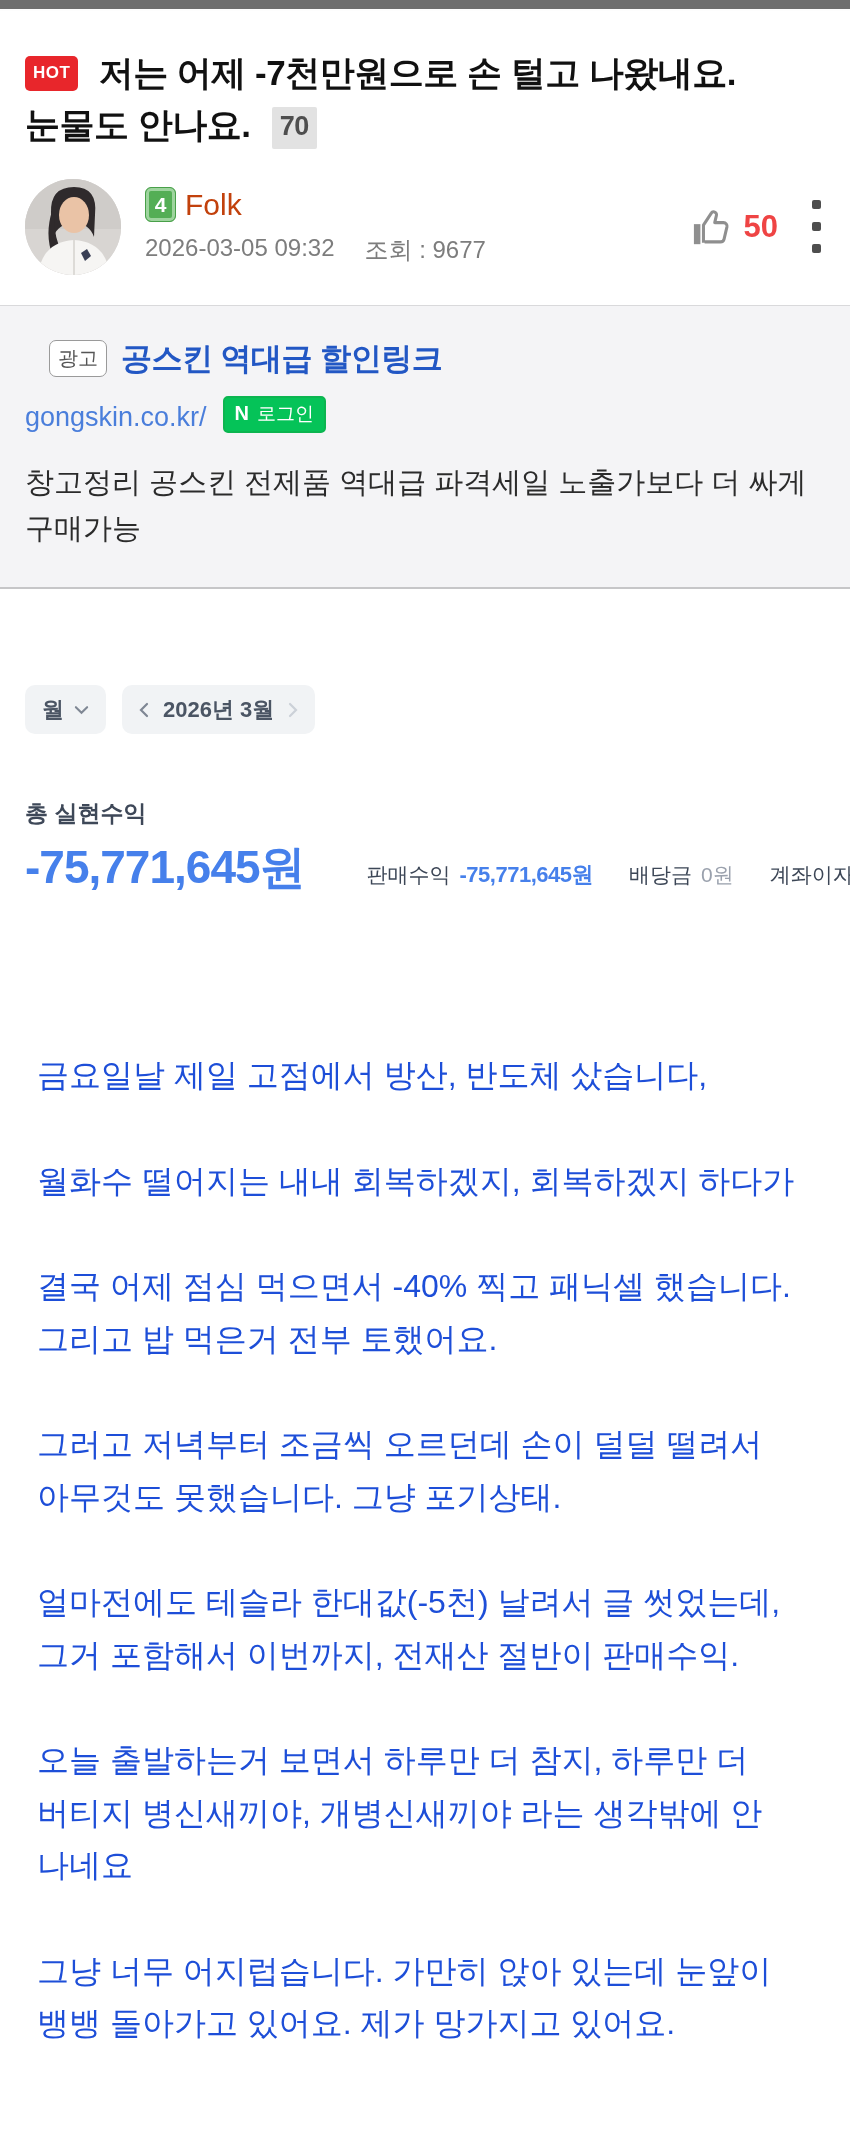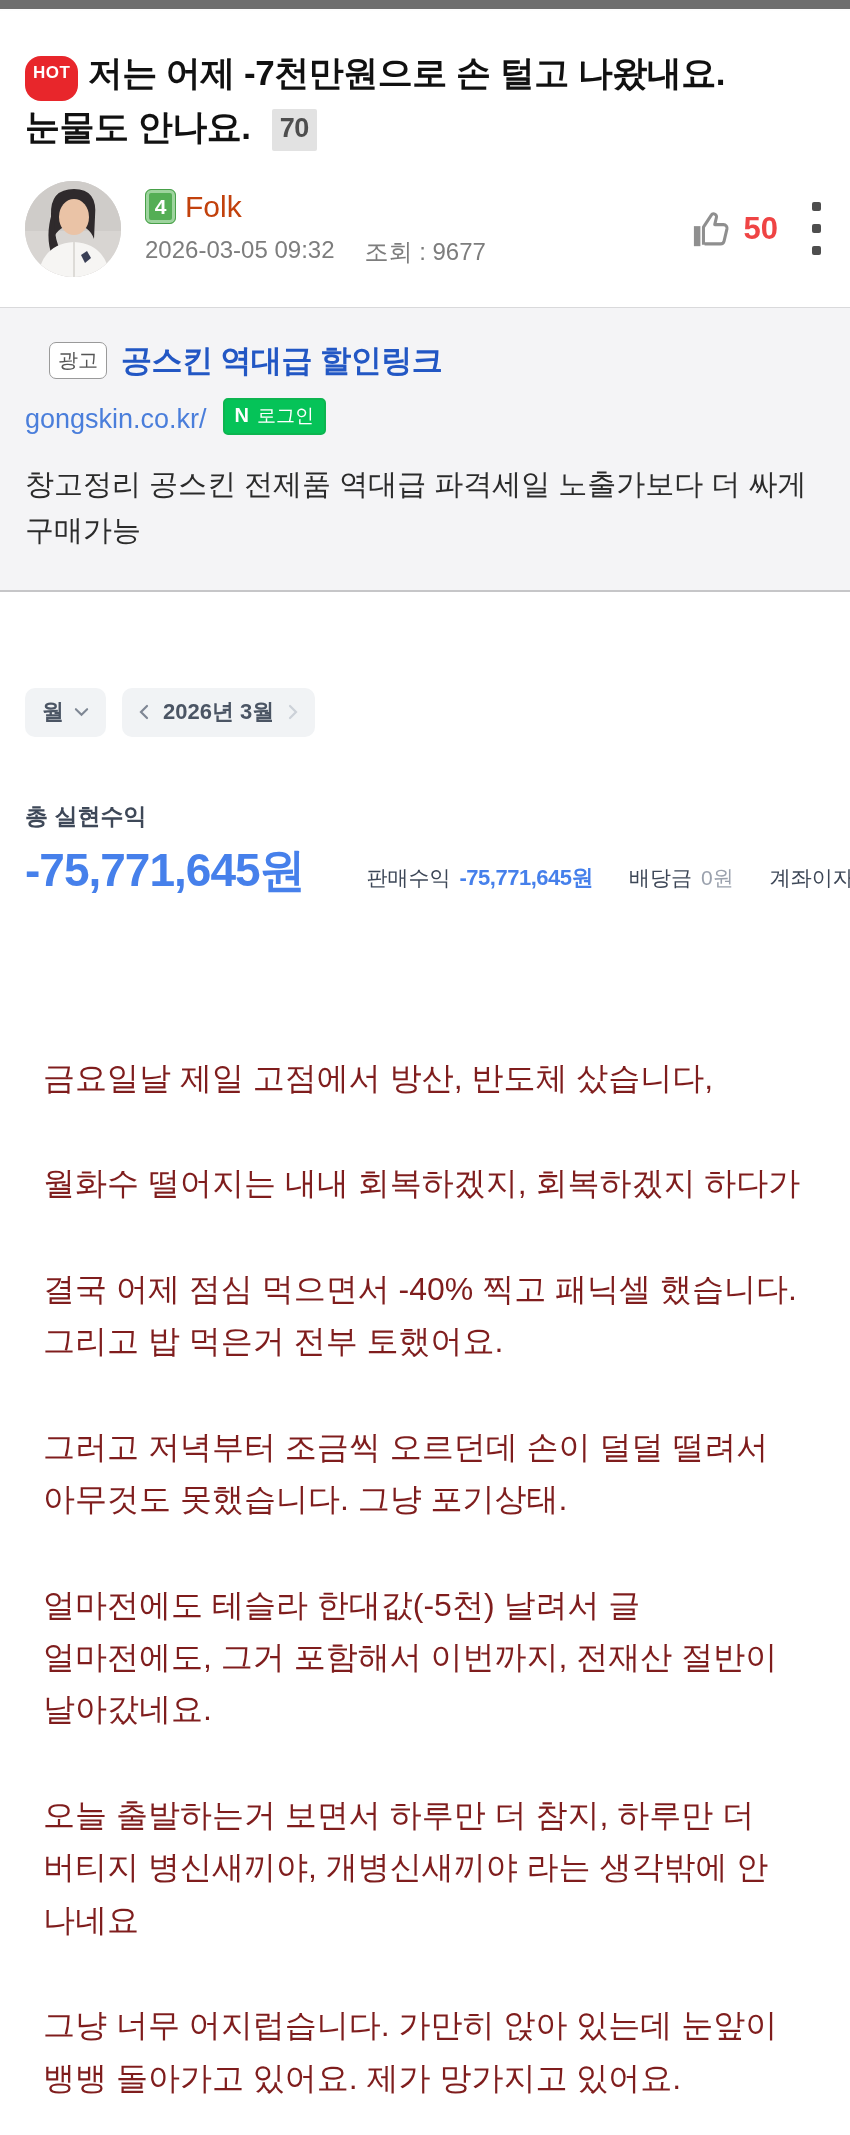--- a/index.html
+++ b/index.html
@@ -6,21 +6,21 @@
   html, body { margin: 0; padding: 0; background: #ffffff; }
   body { font-family: "Liberation Sans", "DejaVu Sans", sans-serif; }
   .page { width: 850px; min-height: 2135px; margin: 0 auto; background: #fff; position: relative; overflow: hidden; }
 
   .topbar { height: 11px; background: #6e6e6e; border-bottom: 2px solid #fdfdfd; }
 
   .content-pad { padding: 0 25px; }
 
   
   h1.post-title { margin: 36px 0 0; font-size: 35px; line-height: 1.48; color: #111; font-weight: 700; letter-spacing: -0.5px; word-break: keep-all; }
-  .hot-badge { display: inline-block; background: #e8262b; color: #fff; font-size: 17px; font-weight: 800; font-style: normal; padding: 4px 8px 16px; border-radius: 16px; vertical-align: 7px; letter-spacing: 0.5px; }
+  .hot-badge { display: inline-block; background: #e8262b; color: #fff; font-size: 17px; font-weight: 800; font-style: normal; padding: 4px 8px 6px; border-radius: 5px; vertical-align: 7px; margin-right: 11px; letter-spacing: 0.5px; }
   .comment-badge { display: inline-block; background: #e2e2e2; color: #4e4e4e; font-size: 27px; font-weight: 700; padding: 0px 8px 2px; margin-left: 12px; border-radius: 2px; vertical-align: 2px; }
 
   
   .author-row { display: flex; align-items: center; margin-top: 28px; }
   .avatar { width: 96px; height: 96px; border-radius: 50%; overflow: hidden; flex: none; background: #d8d5d2; }
   .author-info { margin-left: 24px; flex: 1; }
   .name-row { display: flex; align-items: center; gap: 9px; }
   .level-badge { width: 31px; height: 35px; background: #54ae55; color: #fff; font-weight: 700; border-radius: 6px; display: flex; align-items: center; justify-content: center; font-size: 21px; box-shadow: inset 0 0 0 3px #9ed49e; border: 1px solid #48a049; }
   .author-name { color: #c2410c; font-size: 30px; }
   .meta-row { margin-top: 12px; color: #7d7d7d; font-size: 24px; display: flex; gap: 30px; }
@@ -50,21 +50,21 @@
   .total-row { display: flex; align-items: flex-end; margin-top: 8px; }
   .total-value { color: #4680eb; font-size: 46px; font-weight: 700; letter-spacing: -1px; flex: none; }
   .breakdown { display: flex; gap: 36px; padding-bottom: 9px; margin-left: 62px; align-items: baseline; flex-wrap: nowrap; white-space: nowrap; }
   .bd-pair { display: inline-flex; gap: 9px; align-items: baseline; }
   .bd-label { color: #3c4656; font-weight: 400; font-size: 21px; }
   .bd-val-blue { color: #4680eb; font-weight: 700; font-size: 22px; letter-spacing: -0.5px; }
   .bd-val-gray { color: #9aa1ad; font-size: 21px; }
 
   
   .post-body { padding: 0 25px; margin-top: 150px; }
-  .post-body p { margin: 0 18px 53px; font-size: 32px; line-height: 1.64; color: #7f1d1d; word-break: keep-all; }
+  .post-body p { margin: 0 12px 53px; font-size: 32px; line-height: 1.64; color: #1d4ed8; word-break: keep-all; }
   .post-body p:last-child { margin-bottom: 24px; }
 </style>
 </head>
 <body>
 
 <div class="page">
 
   <div class="topbar"></div>
 
   <div class="content-pad">
@@ -172,18 +172,18 @@
         </span>
       </div>
     </div>
   </div>
 
   <div class="post-body">
     <p>금요일날 제일 고점에서 방산, 반도체 샀습니다,</p>
     <p>월화수 떨어지는 내내 회복하겠지, 회복하겠지 하다가</p>
     <p>결국 어제 점심 먹으면서 -40% 찍고 패닉셀 했습니다. 그리고 밥 먹은거 전부 토했어요.</p>
     <p>그러고 저녁부터 조금씩 오르던데 손이 덜덜 떨려서 아무것도 못했습니다. 그냥 포기상태.</p>
-    <p>얼마전에도 테슬라 한대값(-5천) 날려서 글 얼마전에도, 그거 포함해서 이번까지, 전재산 절반이 날아갔네요.</p>
+    <p>얼마전에도 테슬라 한대값(-5천) 날려서 글 썻었는데, 그거 포함해서 이번까지, 전재산 절반이 판매수익.</p>
     <p>오늘 출발하는거 보면서 하루만 더 참지, 하루만 더 버티지 병신새끼야, 개병신새끼야 라는 생각밖에 안 나네요</p>
     <p>그냥 너무 어지럽습니다. 가만히 앉아 있는데 눈앞이 뱅뱅 돌아가고 있어요. 제가 망가지고 있어요.</p>
   </div>
 
 </div>
 
 </body></html>

